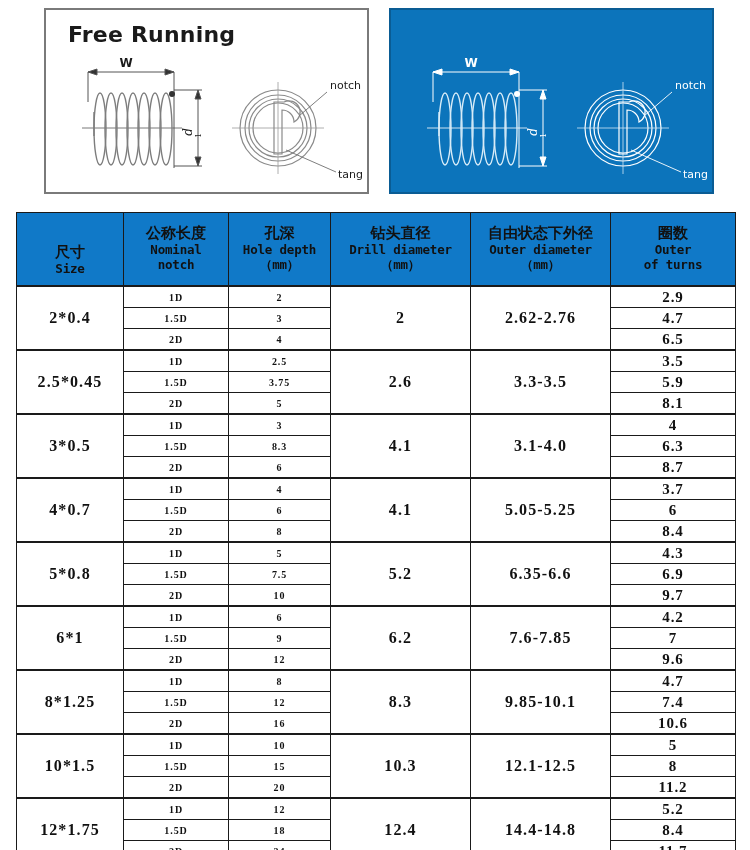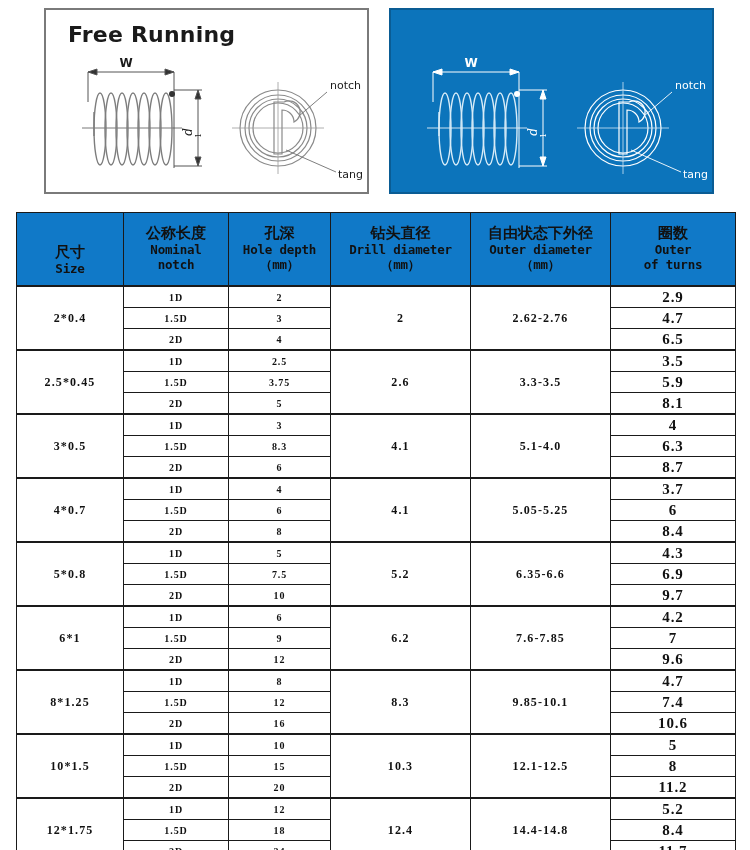--- a/index.html
+++ b/index.html
@@ -111,21 +111,21 @@
   tbody td {
     height: 20px;
     font-size: 15px;
     font-weight: bold;
     letter-spacing: 0.9px;
     white-space: nowrap;
   }
   td.size-cell,
   td.drill-cell,
   td.outer-cell {
-    font-size: 12px;
+    font-size: 16px;
     letter-spacing: 1.1px;
   }
   tr.group-start > td.sub-cell,
   tr.group-start > td.size-cell,
   tr.group-start > td.drill-cell,
   tr.group-start > td.outer-cell,
   tr.group-start > td.turns-cell {
     border-top-width: 2px;
   }
   td.sub-cell { font-size: 10px; }
@@ -325,21 +325,21 @@
         <tr>
           <td class="sub-cell">2D</td>
           <td class="sub-cell">5</td>
           <td class="turns-cell">8.1</td>
         </tr>
         <tr class="group-start">
           <td class="size-cell" rowspan="3">3*0.5</td>
           <td class="sub-cell">1D</td>
           <td class="sub-cell">3</td>
           <td class="drill-cell" rowspan="3">4.1</td>
-          <td class="outer-cell" rowspan="3">5.1-4.0</td>
+          <td class="outer-cell" rowspan="3">3.1-4.0</td>
           <td class="turns-cell">4</td>
         </tr>
         <tr>
           <td class="sub-cell">1.5D</td>
           <td class="sub-cell">8.3</td>
           <td class="turns-cell">6.3</td>
         </tr>
         <tr>
           <td class="sub-cell">2D</td>
           <td class="sub-cell">6</td>

